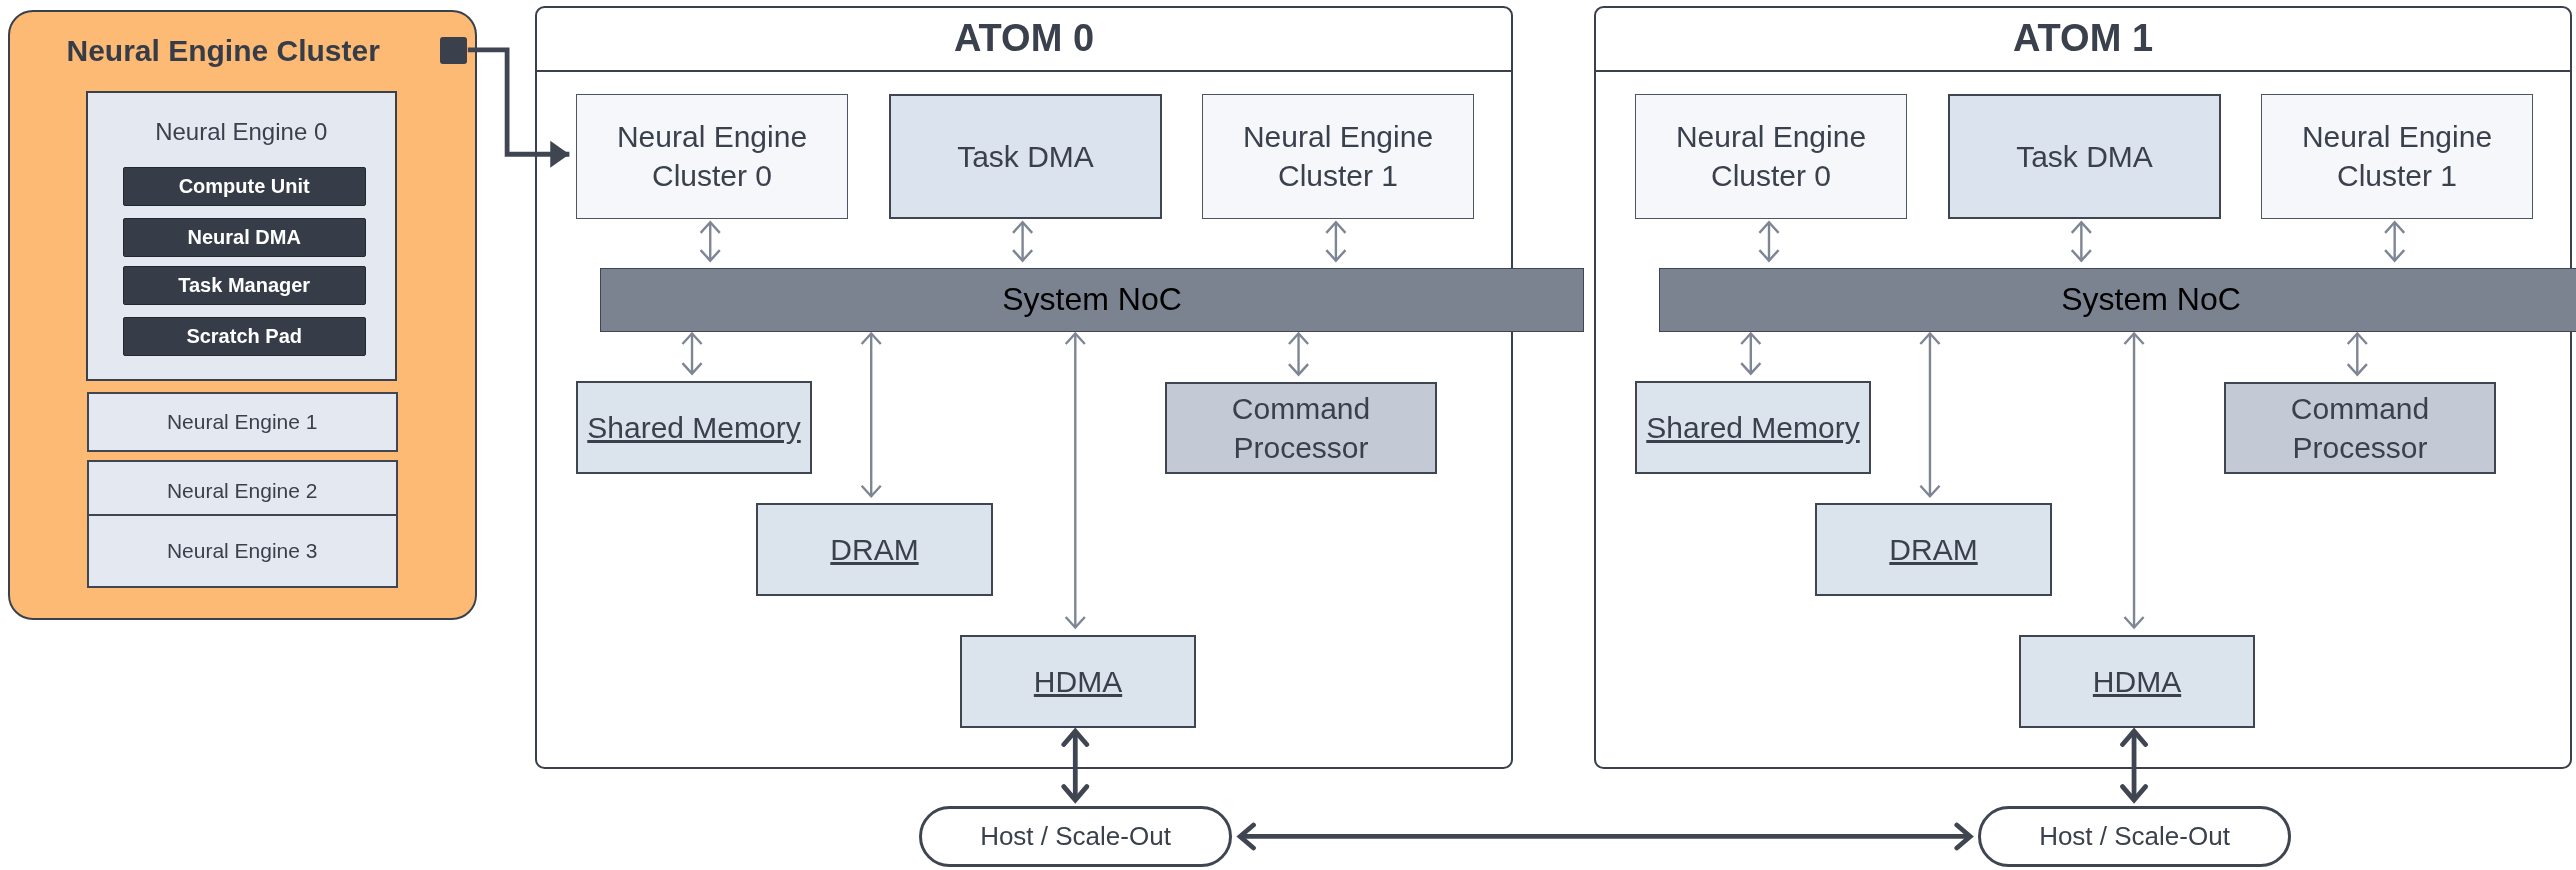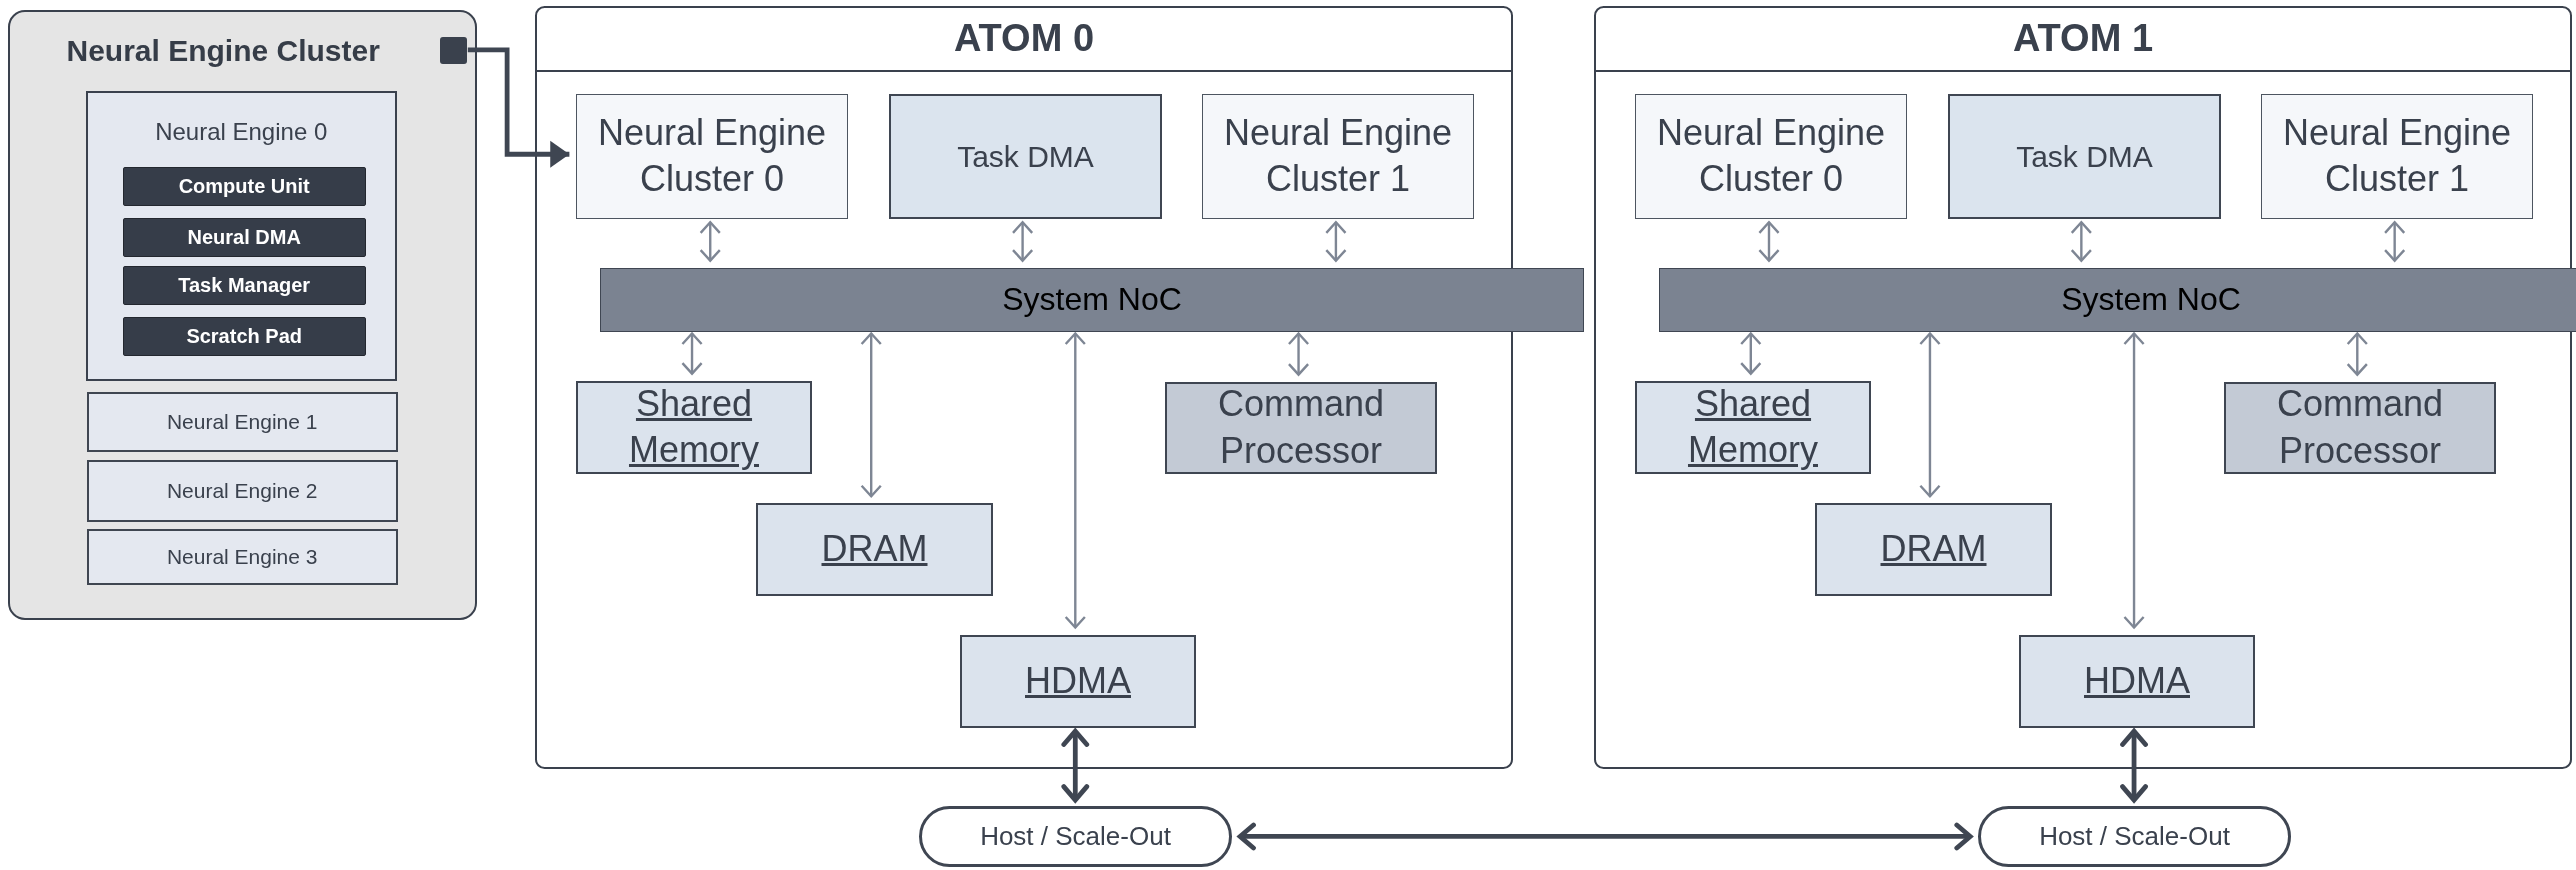--- a/index.html
+++ b/index.html
@@ -3,21 +3,21 @@
 <meta charset="utf-8">
 <style>
   html,body{margin:0;padding:0;background:#ffffff;}
   .canvas{
     position:relative;width:2576px;height:870px;background:#ffffff;
     font-family:"Liberation Sans","DejaVu Sans",sans-serif;color:#3a414d;overflow:hidden;
   }
   
   .legend-panel{
     position:absolute;left:7.7px;top:9.6px;width:469px;height:610px;
-    background:#e5e5e5;border:2.9px solid #3a414d;border-radius:17px;box-sizing:border-box;
+    background:#fdba74;border:2.9px solid #3a414d;border-radius:25px;box-sizing:border-box;
   }
   .legend-title{
     position:absolute;left:0;right:38px;top:21px;height:36px;
     display:flex;align-items:center;justify-content:center;
     font-size:30px;font-weight:700;color:#363d48;
   }
   .anchor-square{
     position:absolute;left:430px;top:25px;width:27px;height:27px;
     background:#3a414d;border-radius:2.9px;
   }
@@ -47,21 +47,21 @@
     position:absolute;top:5.8px;width:978px;height:763px;
     background:#ffffff;border:2.9px solid #3a414d;border-radius:9.6px;box-sizing:border-box;
   }
   .atom-header{
     position:absolute;left:0;right:0;top:0;height:62px;border-bottom:2.9px solid #3a414d;
     display:flex;align-items:center;justify-content:center;
     font-size:38px;font-weight:700;color:#3a414d;
   }
   .node{
     position:absolute;box-sizing:border-box;display:flex;align-items:center;justify-content:center;
-    text-align:center;font-size:36px;line-height:1.3;color:#3a414d;
+    text-align:center;font-size:30px;line-height:1.3;color:#3a414d;
   }
   .cluster{background:#f5f7fa;border:1.9px solid #4d5560;width:272px;height:125px;top:86px;}
   .taskdma{background:#dbe4ee;border:2.4px solid #3f4652;left:352px;top:86px;width:273px;height:125px;font-size:30px;}
   .noc{
     position:absolute;left:37px;top:260px;width:984px;height:64px;
     background:#7b8391;border:1.9px solid #3f4652;box-sizing:border-box;
     display:flex;align-items:center;justify-content:center;
     color:#000000;font-size:32px;margin-left:26px;
   }
   .memnode{background:#dbe3ed;border:2.4px solid #3f4652;text-decoration:underline;}
@@ -90,21 +90,21 @@
     <div class="ne0-box">
       <div class="ne0-title">Neural Engine 0</div>
       <div class="chip" style="top:74px">Compute Unit</div>
       <div class="chip" style="top:125px">Neural DMA</div>
       <div class="chip" style="top:173px">Task Manager</div>
       <div class="chip" style="top:224px">Scratch Pad</div>
     </div>
 
     <div class="engine-row" style="top:380px;height:60px">Neural Engine 1</div>
     <div class="engine-row" style="top:448px;height:62px">Neural Engine 2</div>
-    <div class="engine-row" style="top:517px;height:56px">Neural Engine 3</div>
+    <div class="engine-row" style="top:502px;height:74px">Neural Engine 3</div>
   </div>
 
   <div class="atom" style="left:535px">
     <div class="atom-header">ATOM 0</div>
     <div class="node cluster" style="left:39px">Neural Engine Cluster 0</div>
     <div class="node taskdma">Task DMA</div>
     <div class="node cluster" style="left:665px">Neural Engine Cluster 1</div>
     <div class="noc">System NoC</div>
     <div class="node memnode" style="left:39px;top:373px;width:236px;height:93px">Shared Memory</div>
     <div class="node cmdnode" style="left:628px;top:374px;width:272px;height:92px">Command Processor</div>

